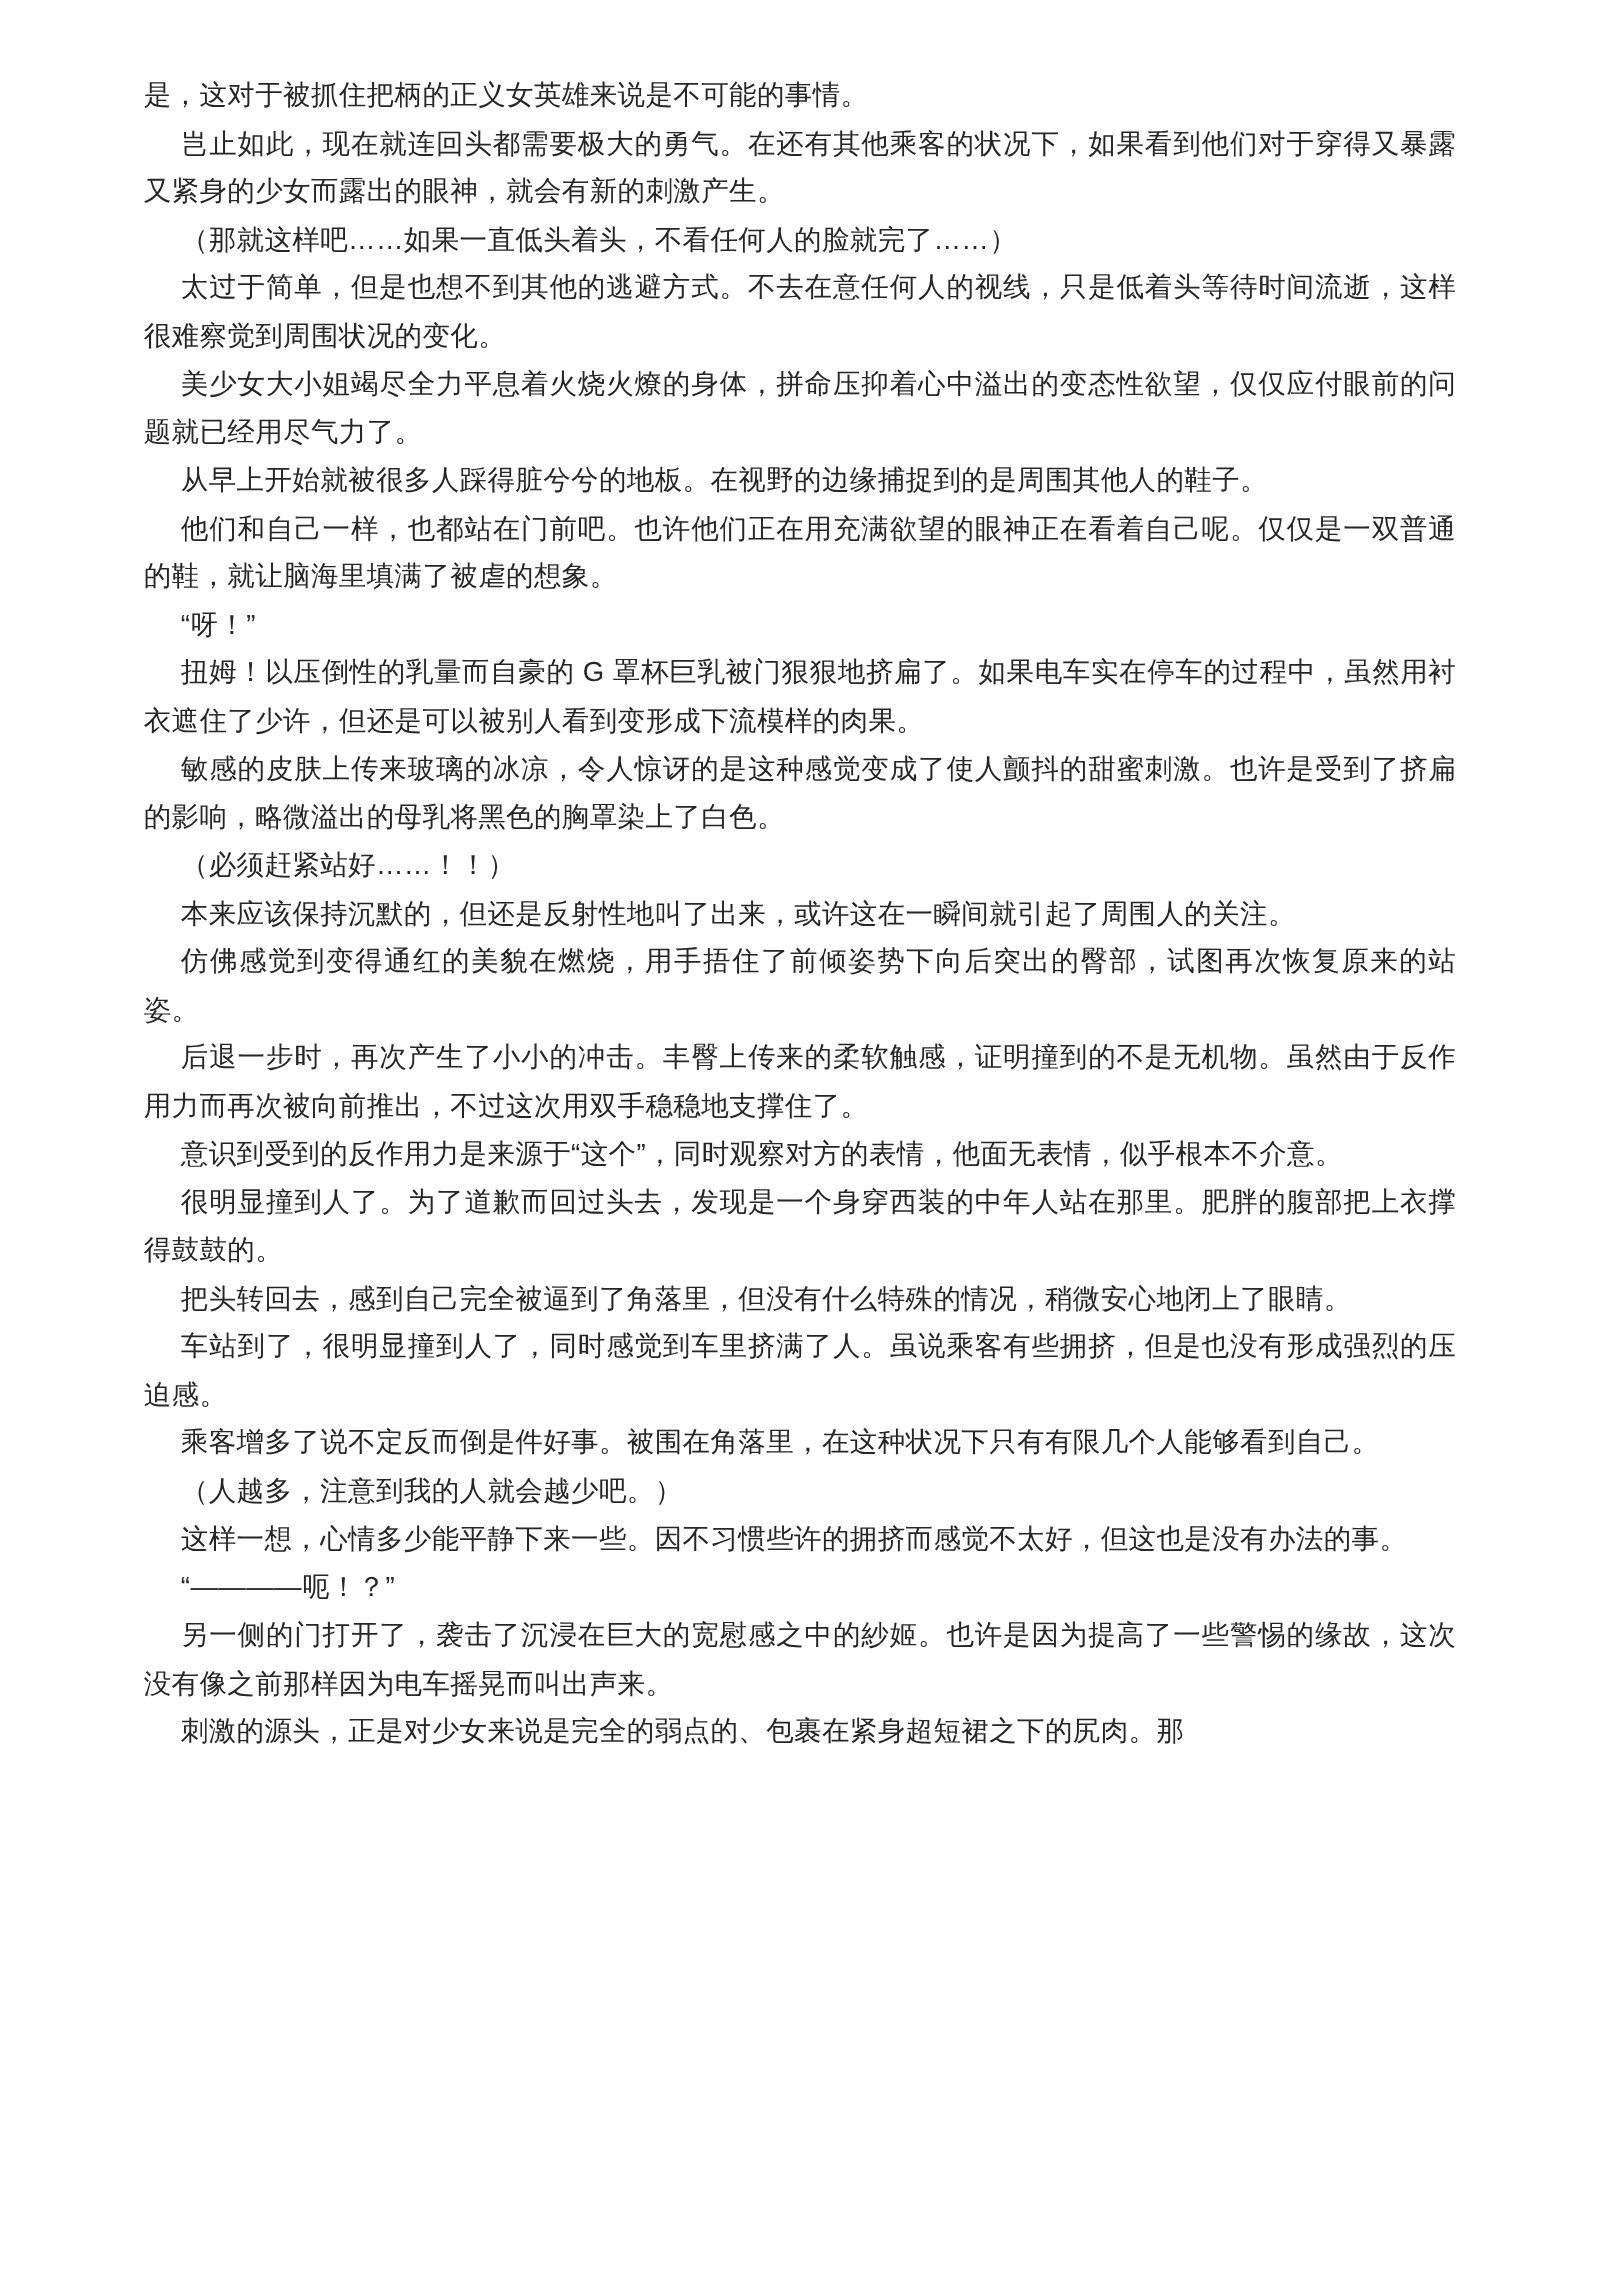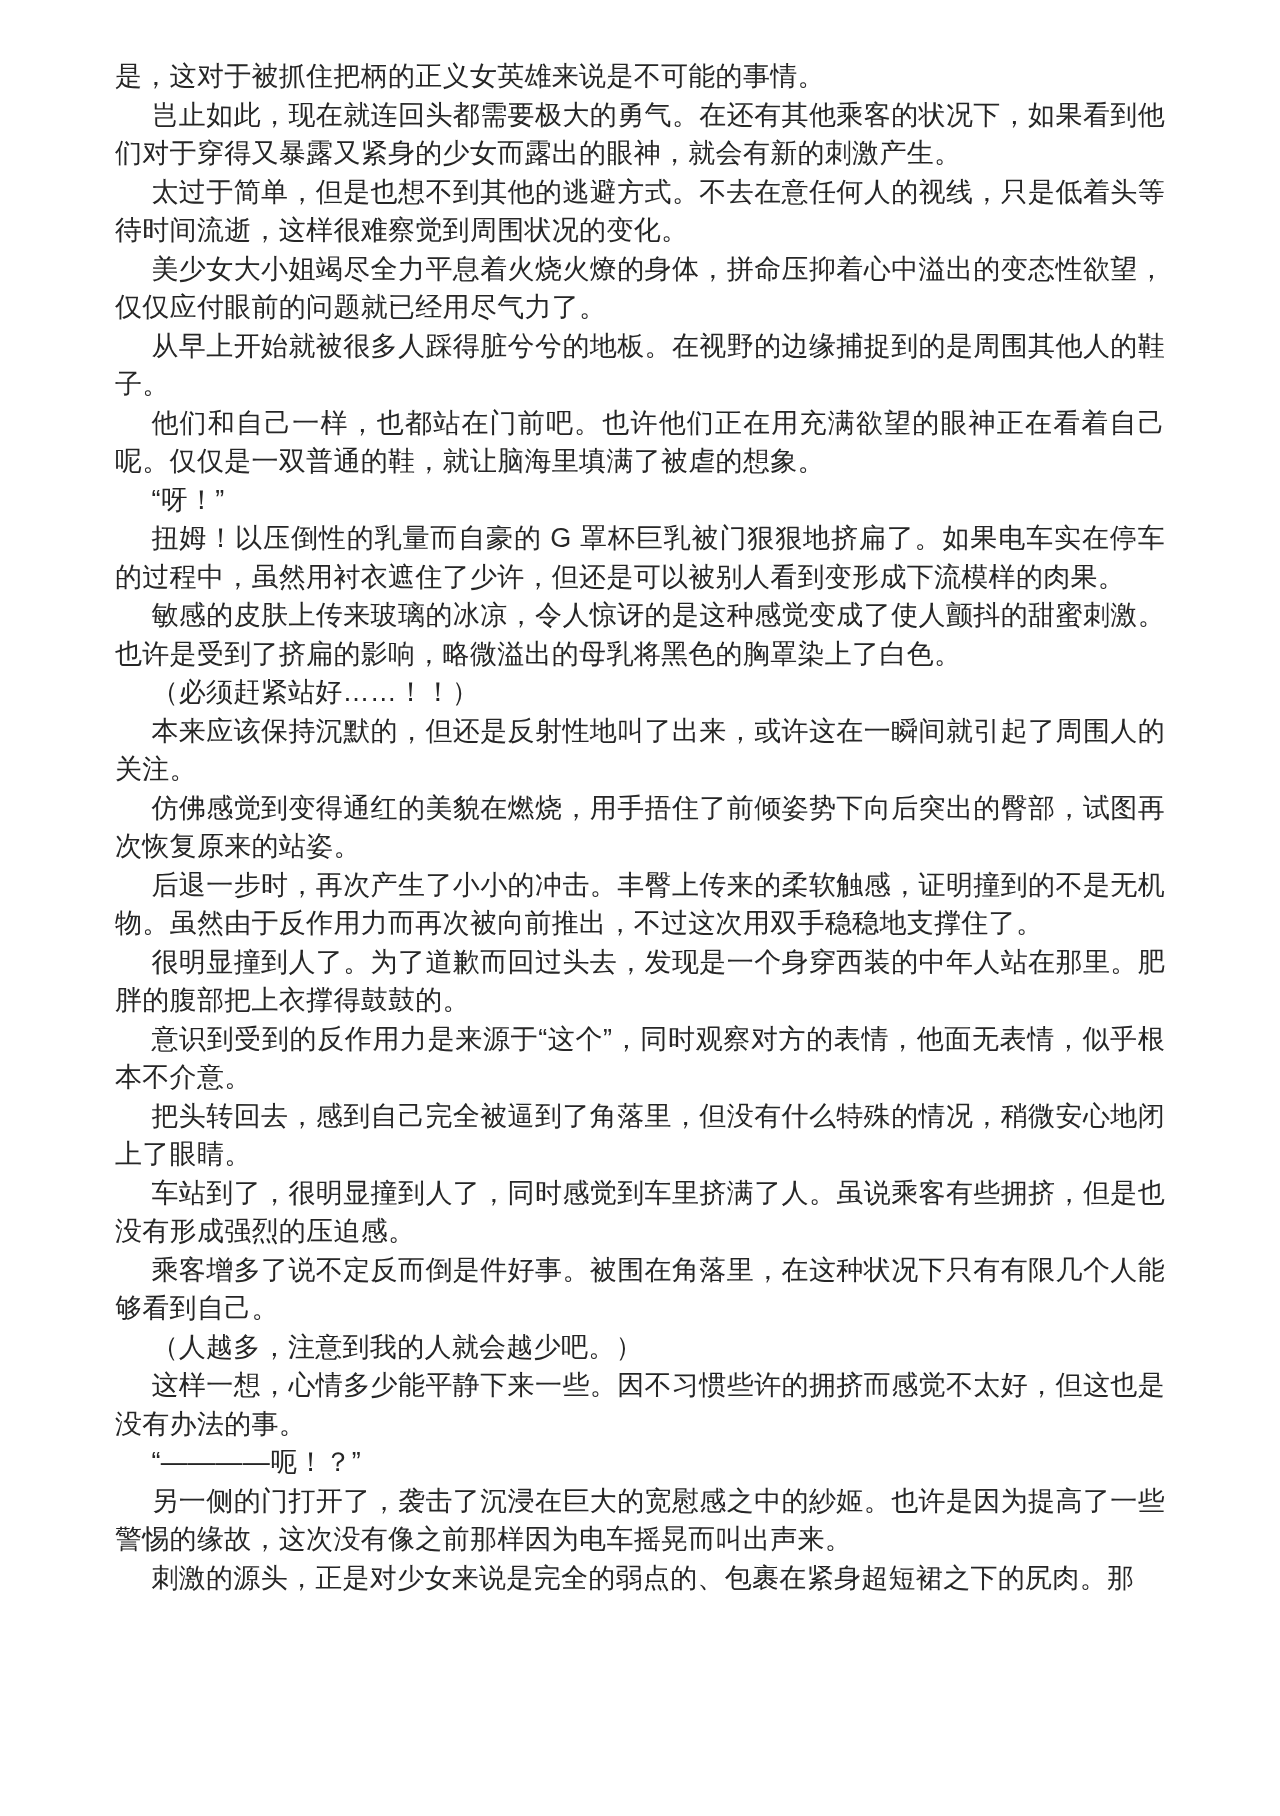--- a/index.html
+++ b/index.html
@@ -13,21 +13,21 @@
     height: 1816px;
     background: #ffffff;
     overflow: hidden;
     font-family: "Liberation Sans", "DejaVu Sans", sans-serif;
   }
   .text-block {
     position: absolute;
     left: 115px;
     top: 57px;
     width: 1050px;
-    font-size: 27px;
+    font-size: 22px;
     line-height: 38.5px;
     color: #262626;
     text-align: justify;
     letter-spacing: 0.3px;
   }
   .para {
     margin: 0;
     padding: 0;
     text-justify: inter-ideograph;
     word-break: break-all;
@@ -36,33 +36,34 @@
     text-indent: 1.35em;
   }
 </style>
 </head>
 <body>
 
 <div class="page">
   <div class="text-block" id="text-block" style="color: rgb(38, 38, 38);">
       <p class="para">是，这对于被抓住把柄的正义女英雄来说是不可能的事情。</p>
       <p class="para indent">岂止如此，现在就连回头都需要极大的勇气。在还有其他乘客的状况下，如果看到他们对于穿得又暴露又紧身的少女而露出的眼神，就会有新的刺激产生。</p>
+      <p class="para indent">（那就这样吧……如果一直低头着头，不看任何人的脸就完了……）</p>
       <p class="para indent">太过于简单，但是也想不到其他的逃避方式。不去在意任何人的视线，只是低着头等待时间流逝，这样很难察觉到周围状况的变化。</p>
       <p class="para indent">美少女大小姐竭尽全力平息着火烧火燎的身体，拼命压抑着心中溢出的变态性欲望，仅仅应付眼前的问题就已经用尽气力了。</p>
       <p class="para indent">从早上开始就被很多人踩得脏兮兮的地板。在视野的边缘捕捉到的是周围其他人的鞋子。</p>
       <p class="para indent">他们和自己一样，也都站在门前吧。也许他们正在用充满欲望的眼神正在看着自己呢。仅仅是一双普通的鞋，就让脑海里填满了被虐的想象。</p>
       <p class="para indent">“呀！”</p>
       <p class="para indent">扭姆！以压倒性的乳量而自豪的 G 罩杯巨乳被门狠狠地挤扁了。如果电车实在停车的过程中，虽然用衬衣遮住了少许，但还是可以被别人看到变形成下流模样的肉果。</p>
       <p class="para indent">敏感的皮肤上传来玻璃的冰凉，令人惊讶的是这种感觉变成了使人颤抖的甜蜜刺激。也许是受到了挤扁的影响，略微溢出的母乳将黑色的胸罩染上了白色。</p>
       <p class="para indent">（必须赶紧站好……！！）</p>
       <p class="para indent">本来应该保持沉默的，但还是反射性地叫了出来，或许这在一瞬间就引起了周围人的关注。</p>
       <p class="para indent">仿佛感觉到变得通红的美貌在燃烧，用手捂住了前倾姿势下向后突出的臀部，试图再次恢复原来的站姿。</p>
       <p class="para indent">后退一步时，再次产生了小小的冲击。丰臀上传来的柔软触感，证明撞到的不是无机物。虽然由于反作用力而再次被向前推出，不过这次用双手稳稳地支撑住了。</p>
+      <p class="para indent">意识到受到的反作用力是来源于“这个”，同时观察对方的表情，他面无表情，似乎根本不介意。</p>
       <p class="para indent">很明显撞到人了。为了道歉而回过头去，发现是一个身穿西装的中年人站在那里。肥胖的腹部把上衣撑得鼓鼓的。</p>
-      <p class="para indent">意识到受到的反作用力是来源于“这个”，同时观察对方的表情，他面无表情，似乎根本不介意。</p>
       <p class="para indent">把头转回去，感到自己完全被逼到了角落里，但没有什么特殊的情况，稍微安心地闭上了眼睛。</p>
       <p class="para indent">车站到了，很明显撞到人了，同时感觉到车里挤满了人。虽说乘客有些拥挤，但是也没有形成强烈的压迫感。</p>
       <p class="para indent">乘客增多了说不定反而倒是件好事。被围在角落里，在这种状况下只有有限几个人能够看到自己。</p>
       <p class="para indent">（人越多，注意到我的人就会越少吧。）</p>
       <p class="para indent">这样一想，心情多少能平静下来一些。因不习惯些许的拥挤而感觉不太好，但这也是没有办法的事。</p>
       <p class="para indent">“————呃！？”</p>
       <p class="para indent">另一侧的门打开了，袭击了沉浸在巨大的宽慰感之中的紗姬。也许是因为提高了一些警惕的缘故，这次没有像之前那样因为电车摇晃而叫出声来。</p>
       <p class="para indent">刺激的源头，正是对少女来说是完全的弱点的、包裹在紧身超短裙之下的尻肉。那</p>
     </div>
 </div>

